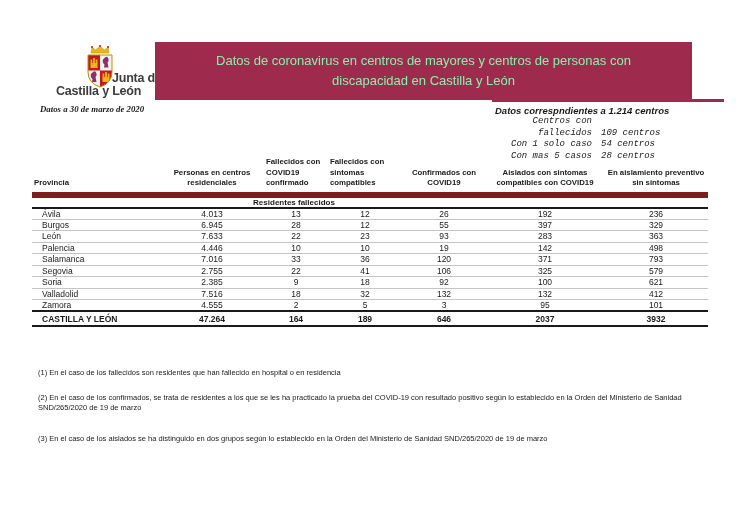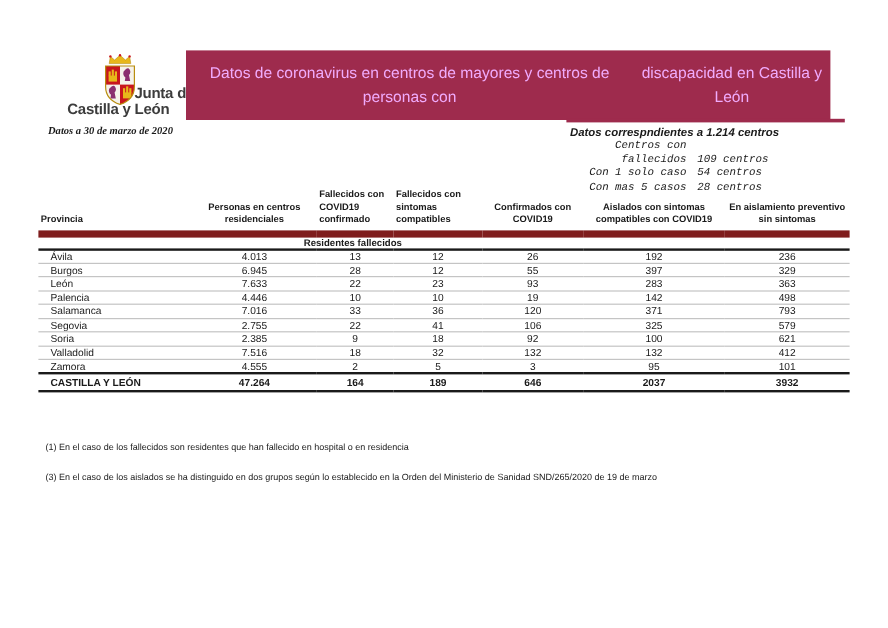--- a/index.html
+++ b/index.html
@@ -10,26 +10,26 @@
 
   
   .logo-block { position:absolute; left:40px; top:42px; width:130px; height:80px; }
   .logo-shield { position:absolute; left:47px; top:2px; }
   .logo-line1 { position:absolute; left:72px; top:29px; font-weight:bold; font-size:12.5px; color:#3c3c3c; letter-spacing:-0.2px; white-space:nowrap; }
   .logo-line2 { position:absolute; left:16px; top:42px; font-weight:bold; font-size:12.5px; color:#3c3c3c; letter-spacing:-0.2px; white-space:nowrap; }
   .date-note { position:absolute; left:40px; top:104px; font-family:"Liberation Serif", serif; font-style:italic; font-weight:bold; font-size:8.8px; white-space:nowrap; }
 
   
   .banner { position:absolute; left:155px; top:42px; width:537px; height:58px;
-            background:var(--accent); color:#f0abfc; display:flex; 
+            background:var(--accent); color:#86efac; display:flex; flex-direction:column;
             align-items:center; justify-content:center; text-align:center;
             font-size:13px; line-height:1.55; }
 
   
-  .info-box { position:absolute; left:472px; top:99px; width:232px; border-top:3px solid var(--accent); padding-top:3px; }
+  .info-box { position:absolute; left:492px; top:99px; width:232px; border-top:3px solid var(--accent); padding-top:3px; }
   .info-title { font-weight:bold; font-style:italic; font-size:9.5px; padding-left:3px; white-space:nowrap; }
   .info-row { display:flex; font-family:Liberation Mono, monospace; font-style:italic; font-size:9px; line-height:11.5px;align-items:flex-end; }
   .info-row .lbl { width:100px; text-align:right; }
   .info-row .val { margin-left:9px; }
 
   
   .data-table { position:absolute; left:32px; top:157px; width:676px;
                 border-collapse:collapse; table-layout:fixed; }
   .data-table th { font-size:7.8px; font-weight:bold; line-height:1.35;
                    vertical-align:bottom; padding:0 2px 3px 2px;
@@ -237,16 +237,17 @@
           <td>189</td>
           <td>646</td>
           <td>2037</td>
           <td>3932</td>
         </tr>
       </tbody>
   </table>
 
   <div class="footnotes" id="footnotes">
       <div class="footnote">(1) En el caso de los fallecidos son residentes que han fallecido en hospital o en residencia</div>
+      <div class="footnote">(2) En el caso de los confirmados, se trata de residentes a los que se les ha practicado la prueba del COVID-19 con resultado positivo según lo establecido en la Orden del Ministerio de Sanidad SND/265/2020 de 19 de marzo</div>
       <div class="footnote">(3) En el caso de los aislados se ha distinguido en dos grupos según lo establecido en la Orden del Ministerio de Sanidad SND/265/2020 de 19 de marzo</div>
     </div>
 
 </div>
 
 </body></html>

